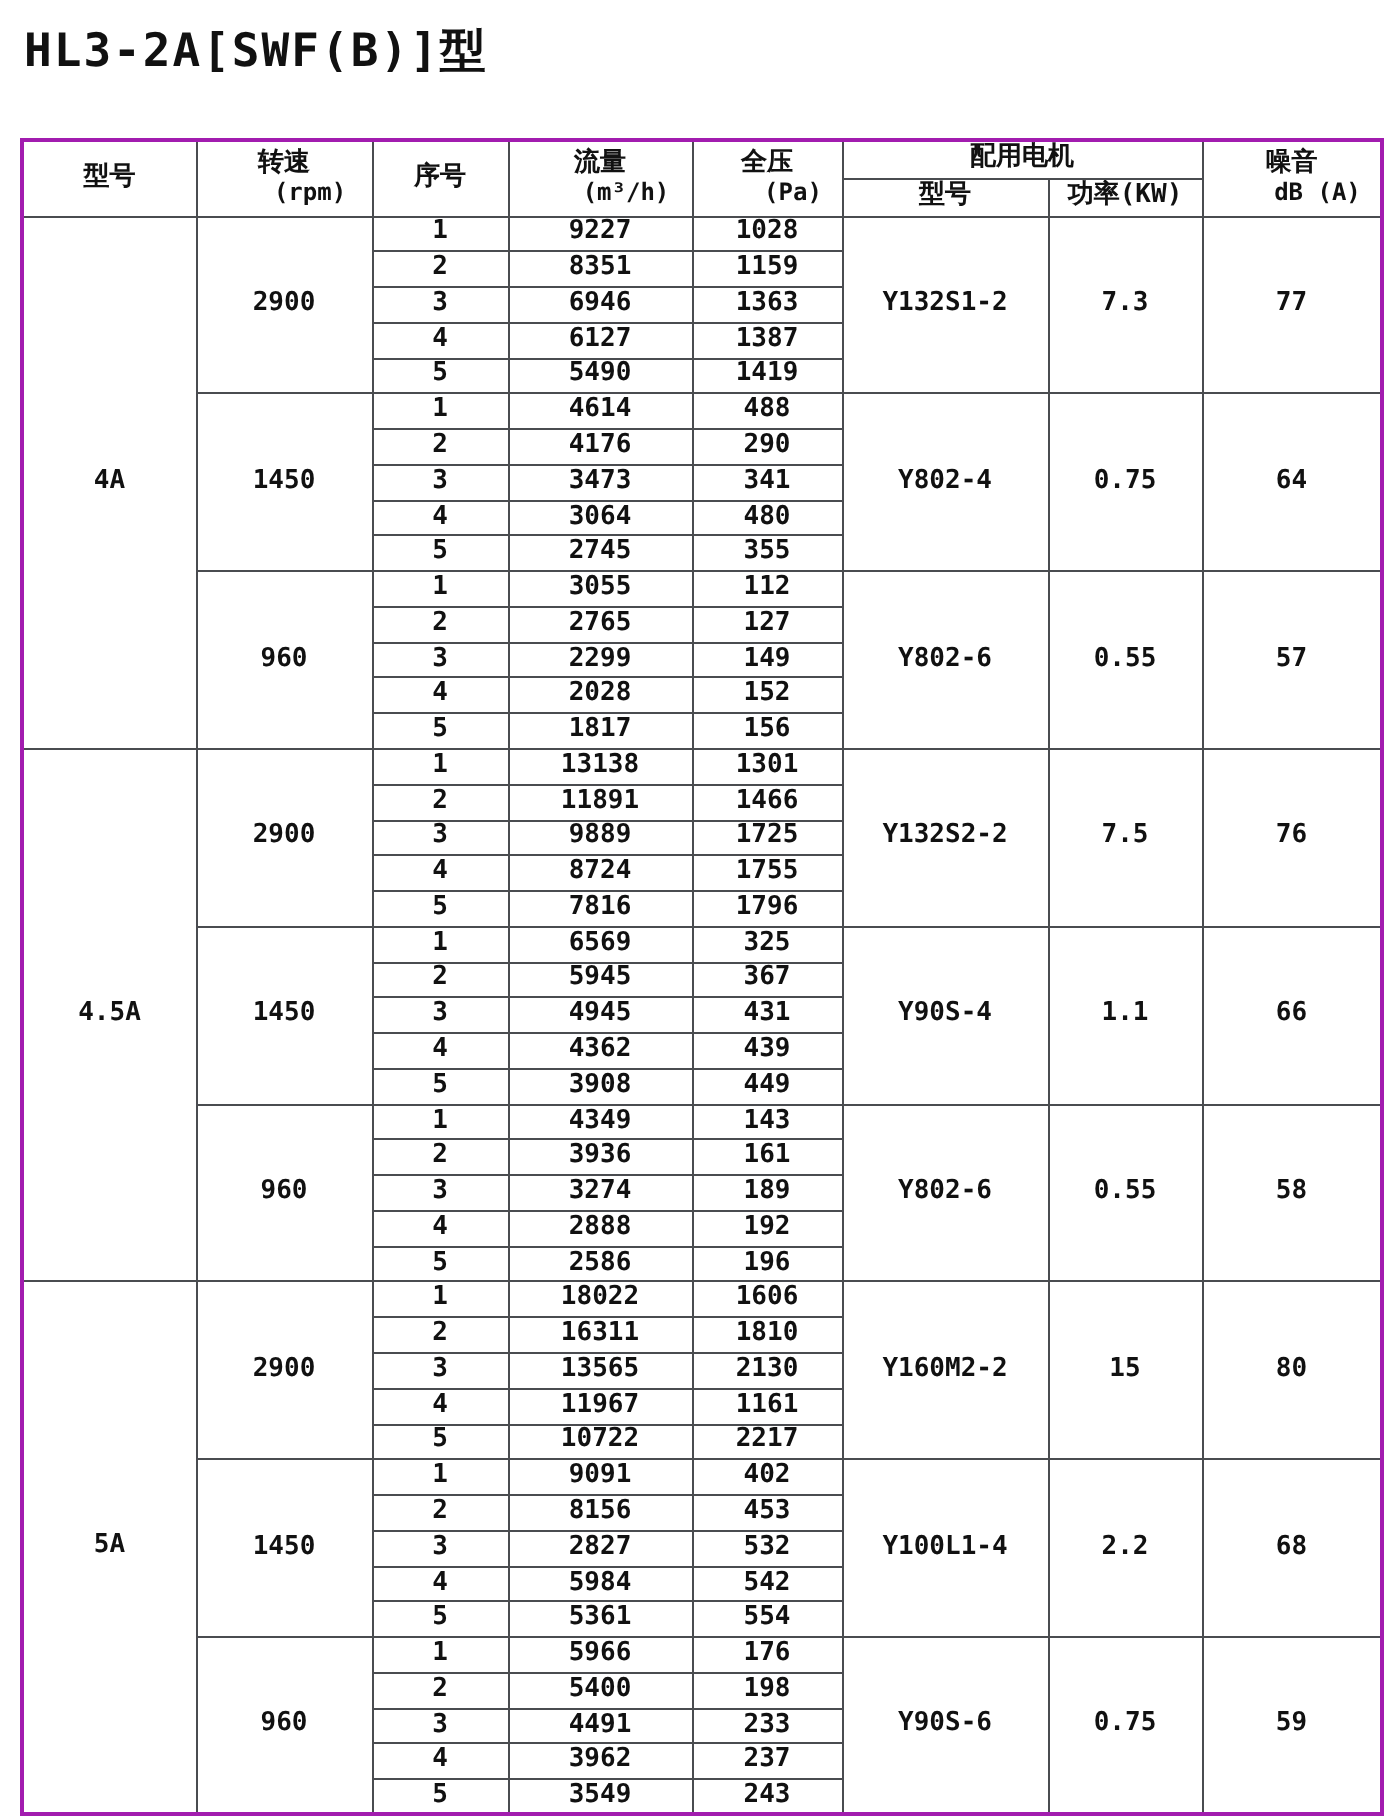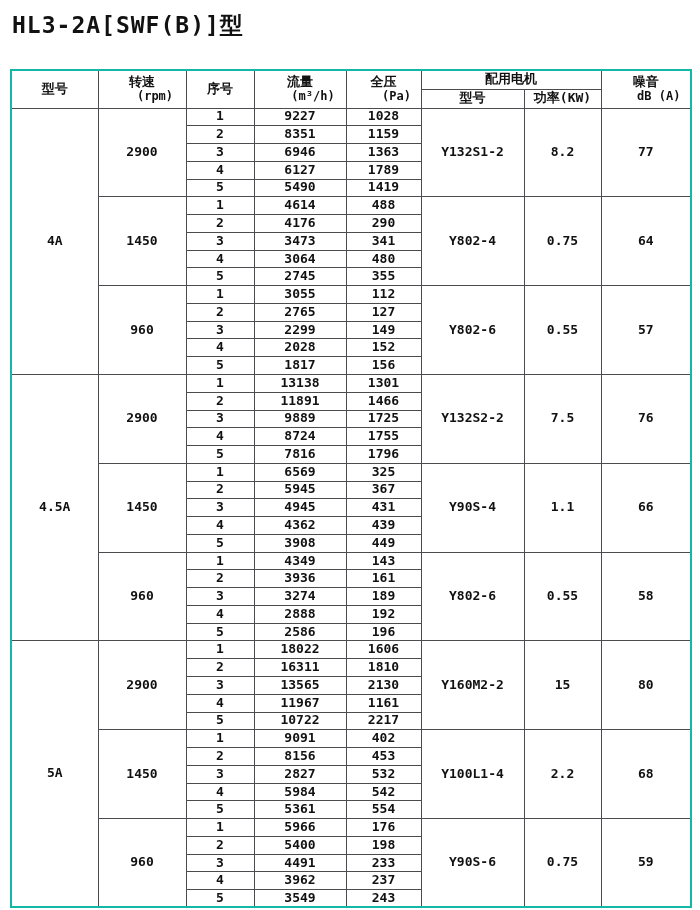--- a/index.html
+++ b/index.html
@@ -22,21 +22,21 @@
     font-size: 23px;
     font-weight: bold;
     letter-spacing: 1px;
     white-space: nowrap;
   }
   table.spec {
     border-collapse: collapse;
     table-layout: fixed;
     width: 680px;
     margin: 28px 0 0 10px;
-    border: 2px solid #14b8a6;
+    border: 2px solid #a21caf;
   }
   table.spec td, table.spec th {
     border: 1px solid #4a4c50;
     text-align: center;
     vertical-align: middle;
     padding: 0;
     font-size: 13px;
     font-weight: bold;
     line-height: 1.15;
     overflow: hidden;
@@ -95,37 +95,37 @@
       </tr>
     </thead>
     <tbody id="spec-body">
         <tr>
           <td class="model-col" rowspan="15">4A</td>
           <td class="num shaded" rowspan="5">2900</td>
           <td class="num shaded">1</td>
           <td class="num shaded">9227</td>
           <td class="num shaded">1028</td>
           <td class="num shaded" rowspan="5">Y132S1-2</td>
-          <td class="num shaded" rowspan="5">8.2</td>
+          <td class="num shaded" rowspan="5">7.3</td>
           <td class="num shaded" rowspan="5">77</td>
         </tr>
         <tr>
           <td class="num shaded">2</td>
           <td class="num shaded">8351</td>
           <td class="num shaded">1159</td>
         </tr>
         <tr>
           <td class="num shaded">3</td>
           <td class="num shaded">6946</td>
           <td class="num shaded">1363</td>
         </tr>
         <tr>
           <td class="num shaded">4</td>
           <td class="num shaded">6127</td>
-          <td class="num shaded">1789</td>
+          <td class="num shaded">1387</td>
         </tr>
         <tr>
           <td class="num shaded">5</td>
           <td class="num shaded">5490</td>
           <td class="num shaded">1419</td>
         </tr>
         <tr>
           <td class="num" rowspan="5">1450</td>
           <td class="num">1</td>
           <td class="num">4614</td>

